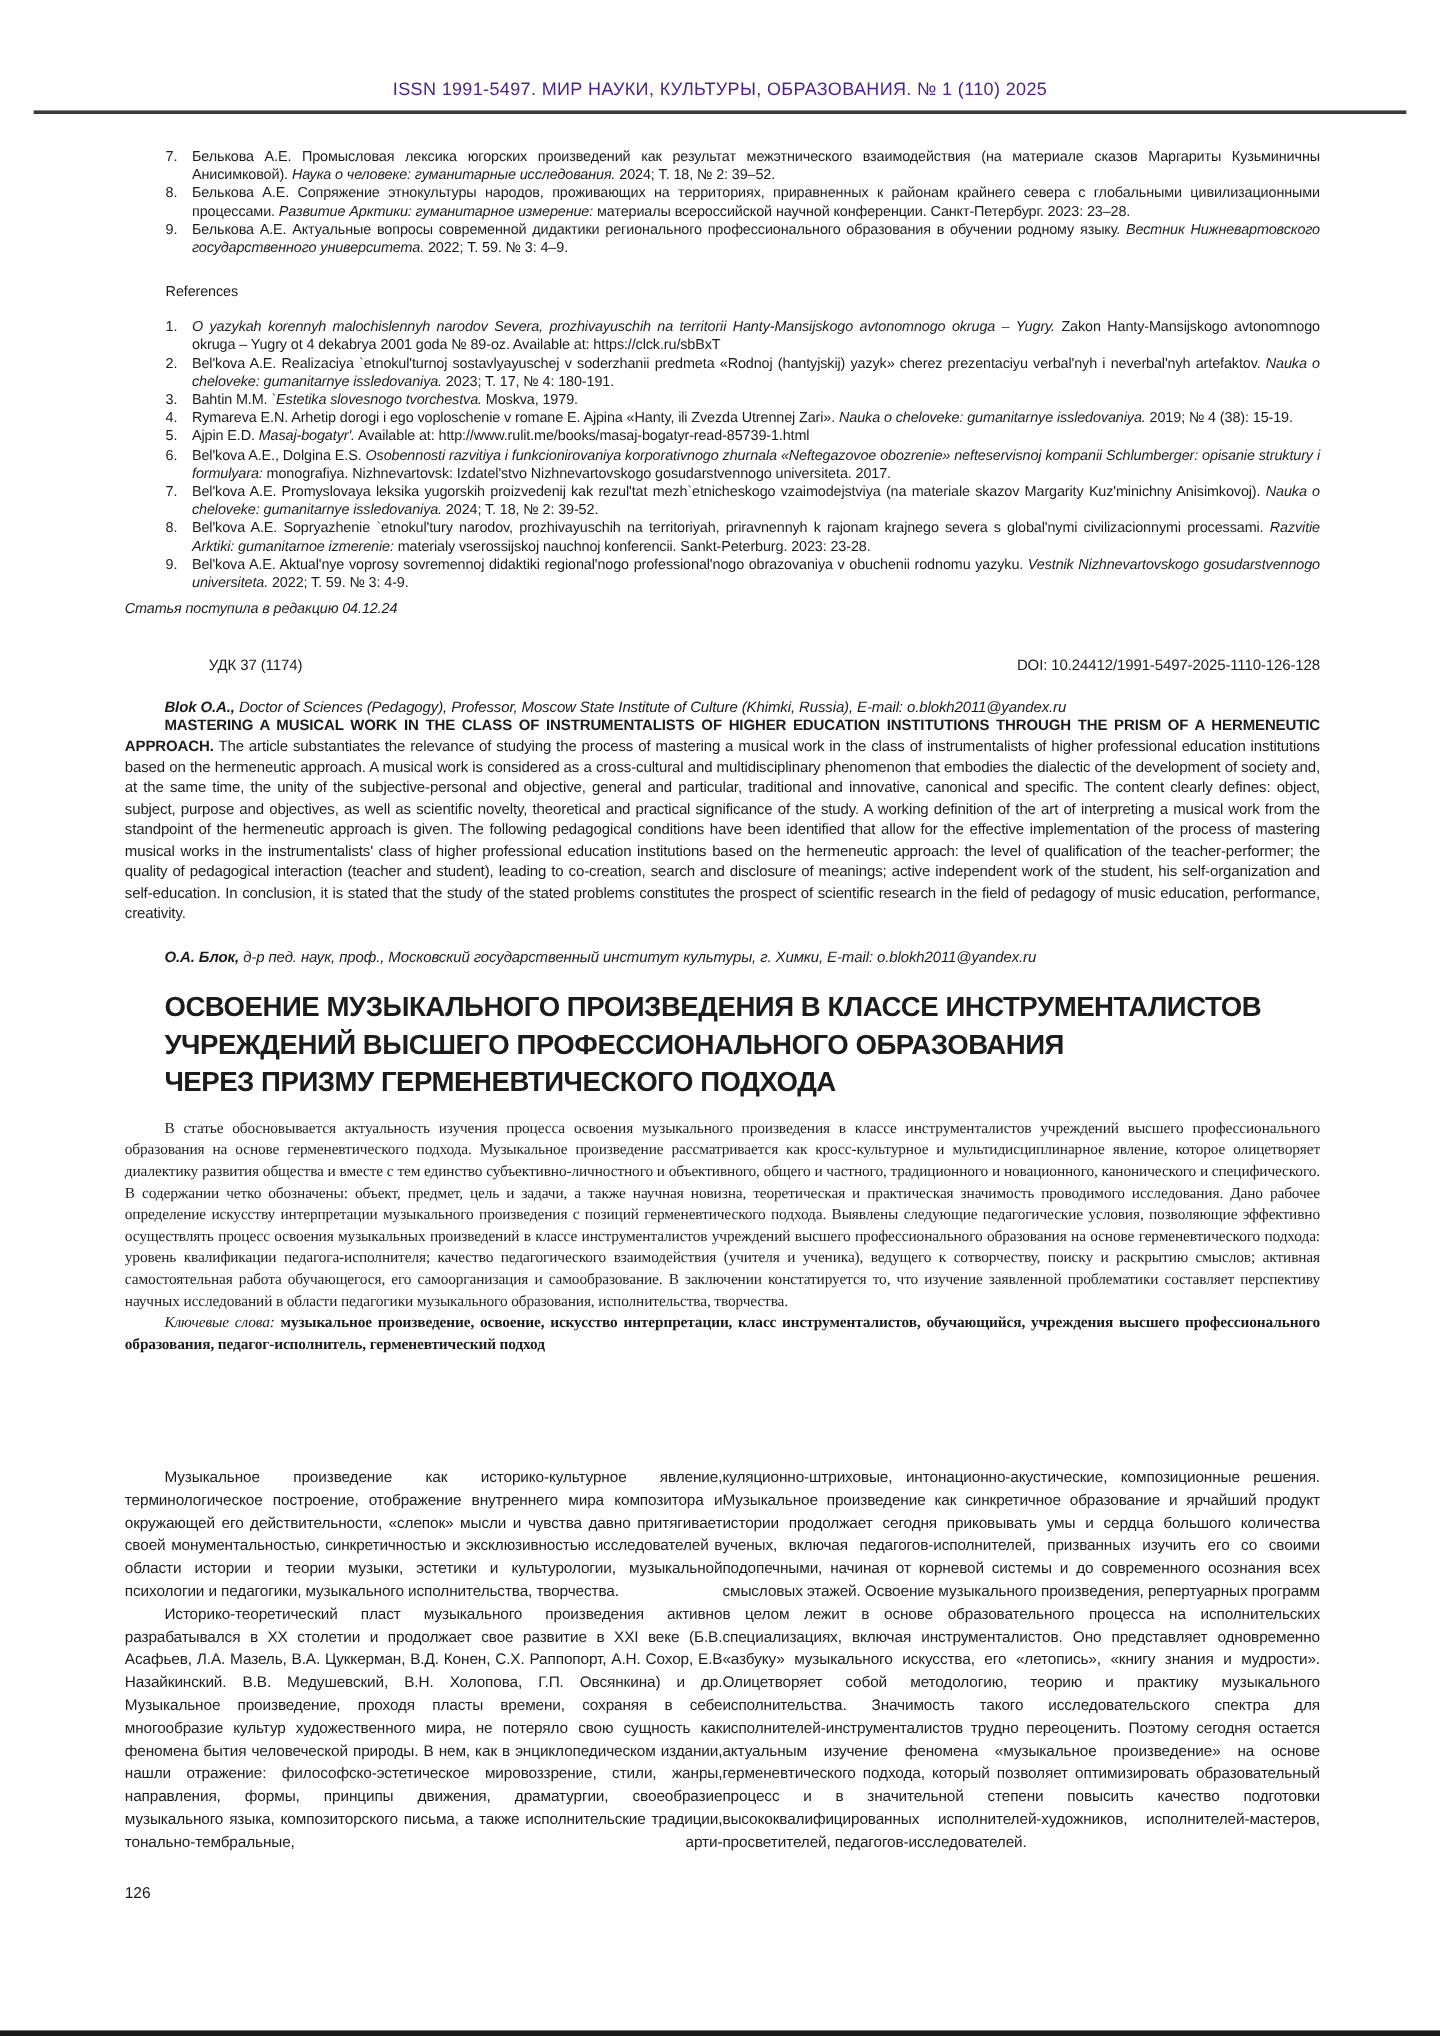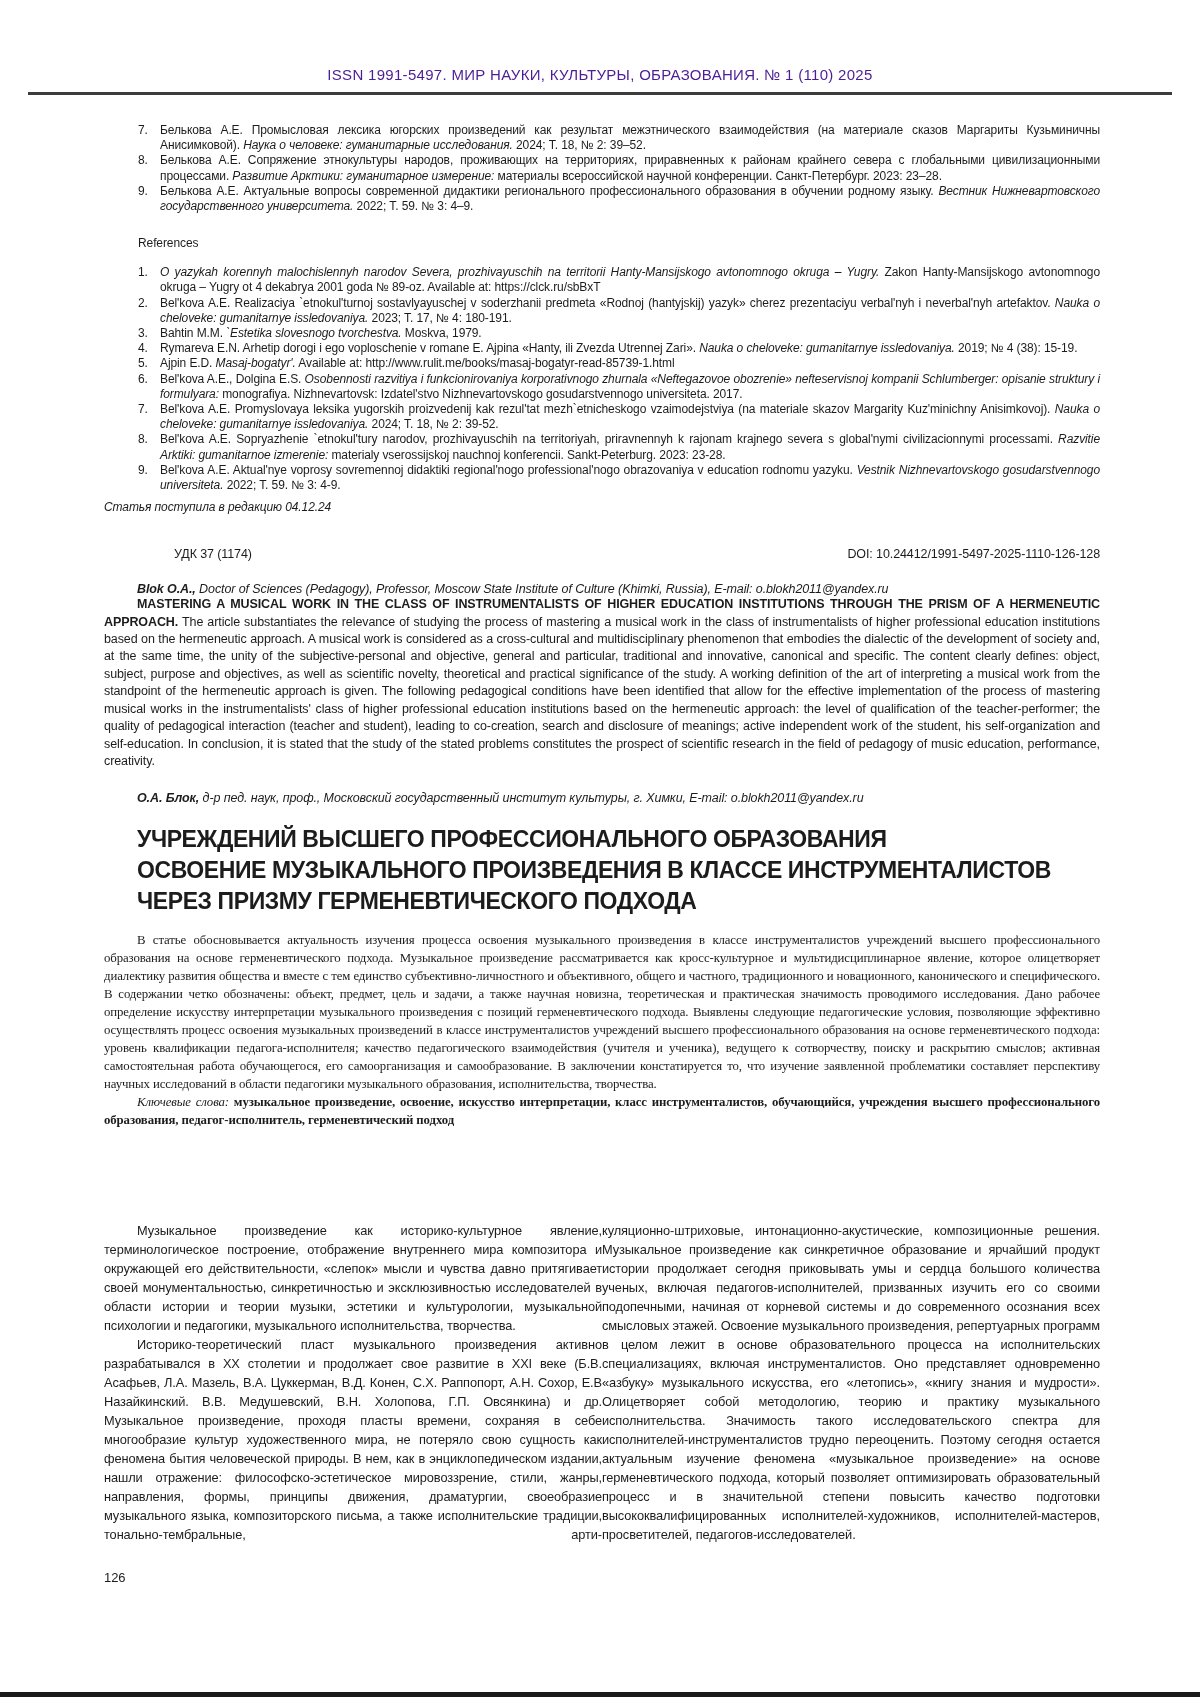--- a/index.html
+++ b/index.html
@@ -113,21 +113,21 @@
       <div class="ref-item">
         <span class="ref-num">7.</span>
         <span class="ref-text"><span>Bel'kova A.E. Promyslovaya leksika yugorskih proizvedenij kak rezul'tat mezh`etnicheskogo vzaimodejstviya (na materiale skazov Margarity Kuz'minichny Anisimkovoj). </span><span class="it">Nauka o cheloveke: gumanitarnye issledovaniya.</span><span> 2024; T. 18, № 2: 39-52.</span></span>
       </div>
       <div class="ref-item">
         <span class="ref-num">8.</span>
         <span class="ref-text"><span>Bel'kova A.E. Sopryazhenie `etnokul'tury narodov, prozhivayuschih na territoriyah, priravnennyh k rajonam krajnego severa s global'nymi civilizacionnymi processami. </span><span class="it">Razvitie Arktiki: gumanitarnoe izmerenie:</span><span> materialy vserossijskoj nauchnoj konferencii. Sankt-Peterburg. 2023: 23-28.</span></span>
       </div>
       <div class="ref-item">
         <span class="ref-num">9.</span>
-        <span class="ref-text"><span>Bel'kova A.E. Aktual'nye voprosy sovremennoj didaktiki regional'nogo professional'nogo obrazovaniya v education rodnomu yazyku. </span><span class="it">Vestnik Nizhnevartovskogo gosudarstvennogo universiteta.</span><span> 2022; T. 59. № 3: 4-9.</span></span>
+        <span class="ref-text"><span>Bel'kova A.E. Aktual'nye voprosy sovremennoj didaktiki regional'nogo professional'nogo obrazovaniya v obuchenii rodnomu yazyku. </span><span class="it">Vestnik Nizhnevartovskogo gosudarstvennogo universiteta.</span><span> 2022; T. 59. № 3: 4-9.</span></span>
       </div>
     </div>
 
     <div class="received-note">Статья поступила в редакцию 04.12.24</div>
 
     <div class="meta-row">
       <span class="udk">УДК 37 (1174)</span>
       <span>DOI: 10.24412/1991-5497-2025-1110-126-128</span>
     </div>
 
@@ -137,22 +137,22 @@
 
     <div class="abstract-en">
       <div class="para"><span style="font-weight: bold;">MASTERING A MUSICAL WORK IN THE CLASS OF INSTRUMENTALISTS OF HIGHER EDUCATION INSTITUTIONS THROUGH THE PRISM OF A HERMENEUTIC APPROACH.</span><span> The article substantiates the relevance of studying the process of mastering a musical work in the class of instrumentalists of higher professional education institutions based on the hermeneutic approach. A musical work is considered as a cross-cultural and multidisciplinary phenomenon that embodies the dialectic of the development of society and, at the same time, the unity of the subjective-personal and objective, general and particular, traditional and innovative, canonical and specific. The content clearly defines: object, subject, purpose and objectives, as well as scientific novelty, theoretical and practical significance of the study. A working definition of the art of interpreting a musical work from the standpoint of the hermeneutic approach is given. The following pedagogical conditions have been identified that allow for the effective implementation of the process of mastering musical works in the instrumentalists' class of higher professional education institutions based on the hermeneutic approach: the level of qualification of the teacher-performer; the quality of pedagogical interaction (teacher and student), leading to co-creation, search and disclosure of meanings; active independent work of the student, his self-organization and self-education. In conclusion, it is stated that the study of the stated problems constitutes the prospect of scientific research in the field of pedagogy of music education, performance, creativity.</span></div>
     </div>
 
     <div class="author-line">
       <span class="name">О.А. Блок,</span><span> д-р пед. наук, проф., Московский государственный институт культуры, г. Химки, E-mail: o.blokh2011@yandex.ru</span>
     </div>
 
     <div class="title-ru">
+      <div>ОСВОЕНИЕ МУЗЫКАЛЬНОГО ПРОИЗВЕДЕНИЯ В КЛАССЕ ИНСТРУМЕНТАЛИСТОВ</div>
       <div>УЧРЕЖДЕНИЙ ВЫСШЕГО ПРОФЕССИОНАЛЬНОГО ОБРАЗОВАНИЯ</div>
-      <div>ОСВОЕНИЕ МУЗЫКАЛЬНОГО ПРОИЗВЕДЕНИЯ В КЛАССЕ ИНСТРУМЕНТАЛИСТОВ</div>
       <div>ЧЕРЕЗ ПРИЗМУ ГЕРМЕНЕВТИЧЕСКОГО ПОДХОДА</div>
     </div>
 
     <div class="abstract-ru">
       <div class="para">В статье обосновывается актуальность изучения процесса освоения музыкального произведения в классе инструменталистов учреждений высшего профессионального образования на основе герменевтического подхода. Музыкальное произведение рассматривается как кросс-культурное и мультидисциплинарное явление, которое олицетворяет диалектику развития общества и вместе с тем единство субъективно-личностного и объективного, общего и частного, традиционного и новационного, канонического и специфического. В содержании четко обозначены: объект, предмет, цель и задачи, а также научная новизна, теоретическая и практическая значимость проводимого исследования. Дано рабочее определение искусству интерпретации музыкального произведения с позиций герменевтического подхода. Выявлены следующие педагогические условия, позволяющие эффективно осуществлять процесс освоения музыкальных произведений в классе инструменталистов учреждений высшего профессионального образования на основе герменевтического подхода: уровень квалификации педагога-исполнителя; качество педагогического взаимодействия (учителя и ученика), ведущего к сотворчеству, поиску и раскрытию смыслов; активная самостоятельная работа обучающегося, его самоорганизация и самообразование. В заключении констатируется то, что изучение заявленной проблематики составляет перспективу научных исследований в области педагогики музыкального образования, исполнительства, творчества.</div>
       <div class="para">
         <span class="kw-label">Ключевые слова:</span><span class="kw-text"> музыкальное произведение, освоение, искусство интерпретации, класс инструменталистов, обучающийся, учреждения высшего профессионального образования, педагог-исполнитель, герменевтический подход</span>
       </div>
     </div>
 

